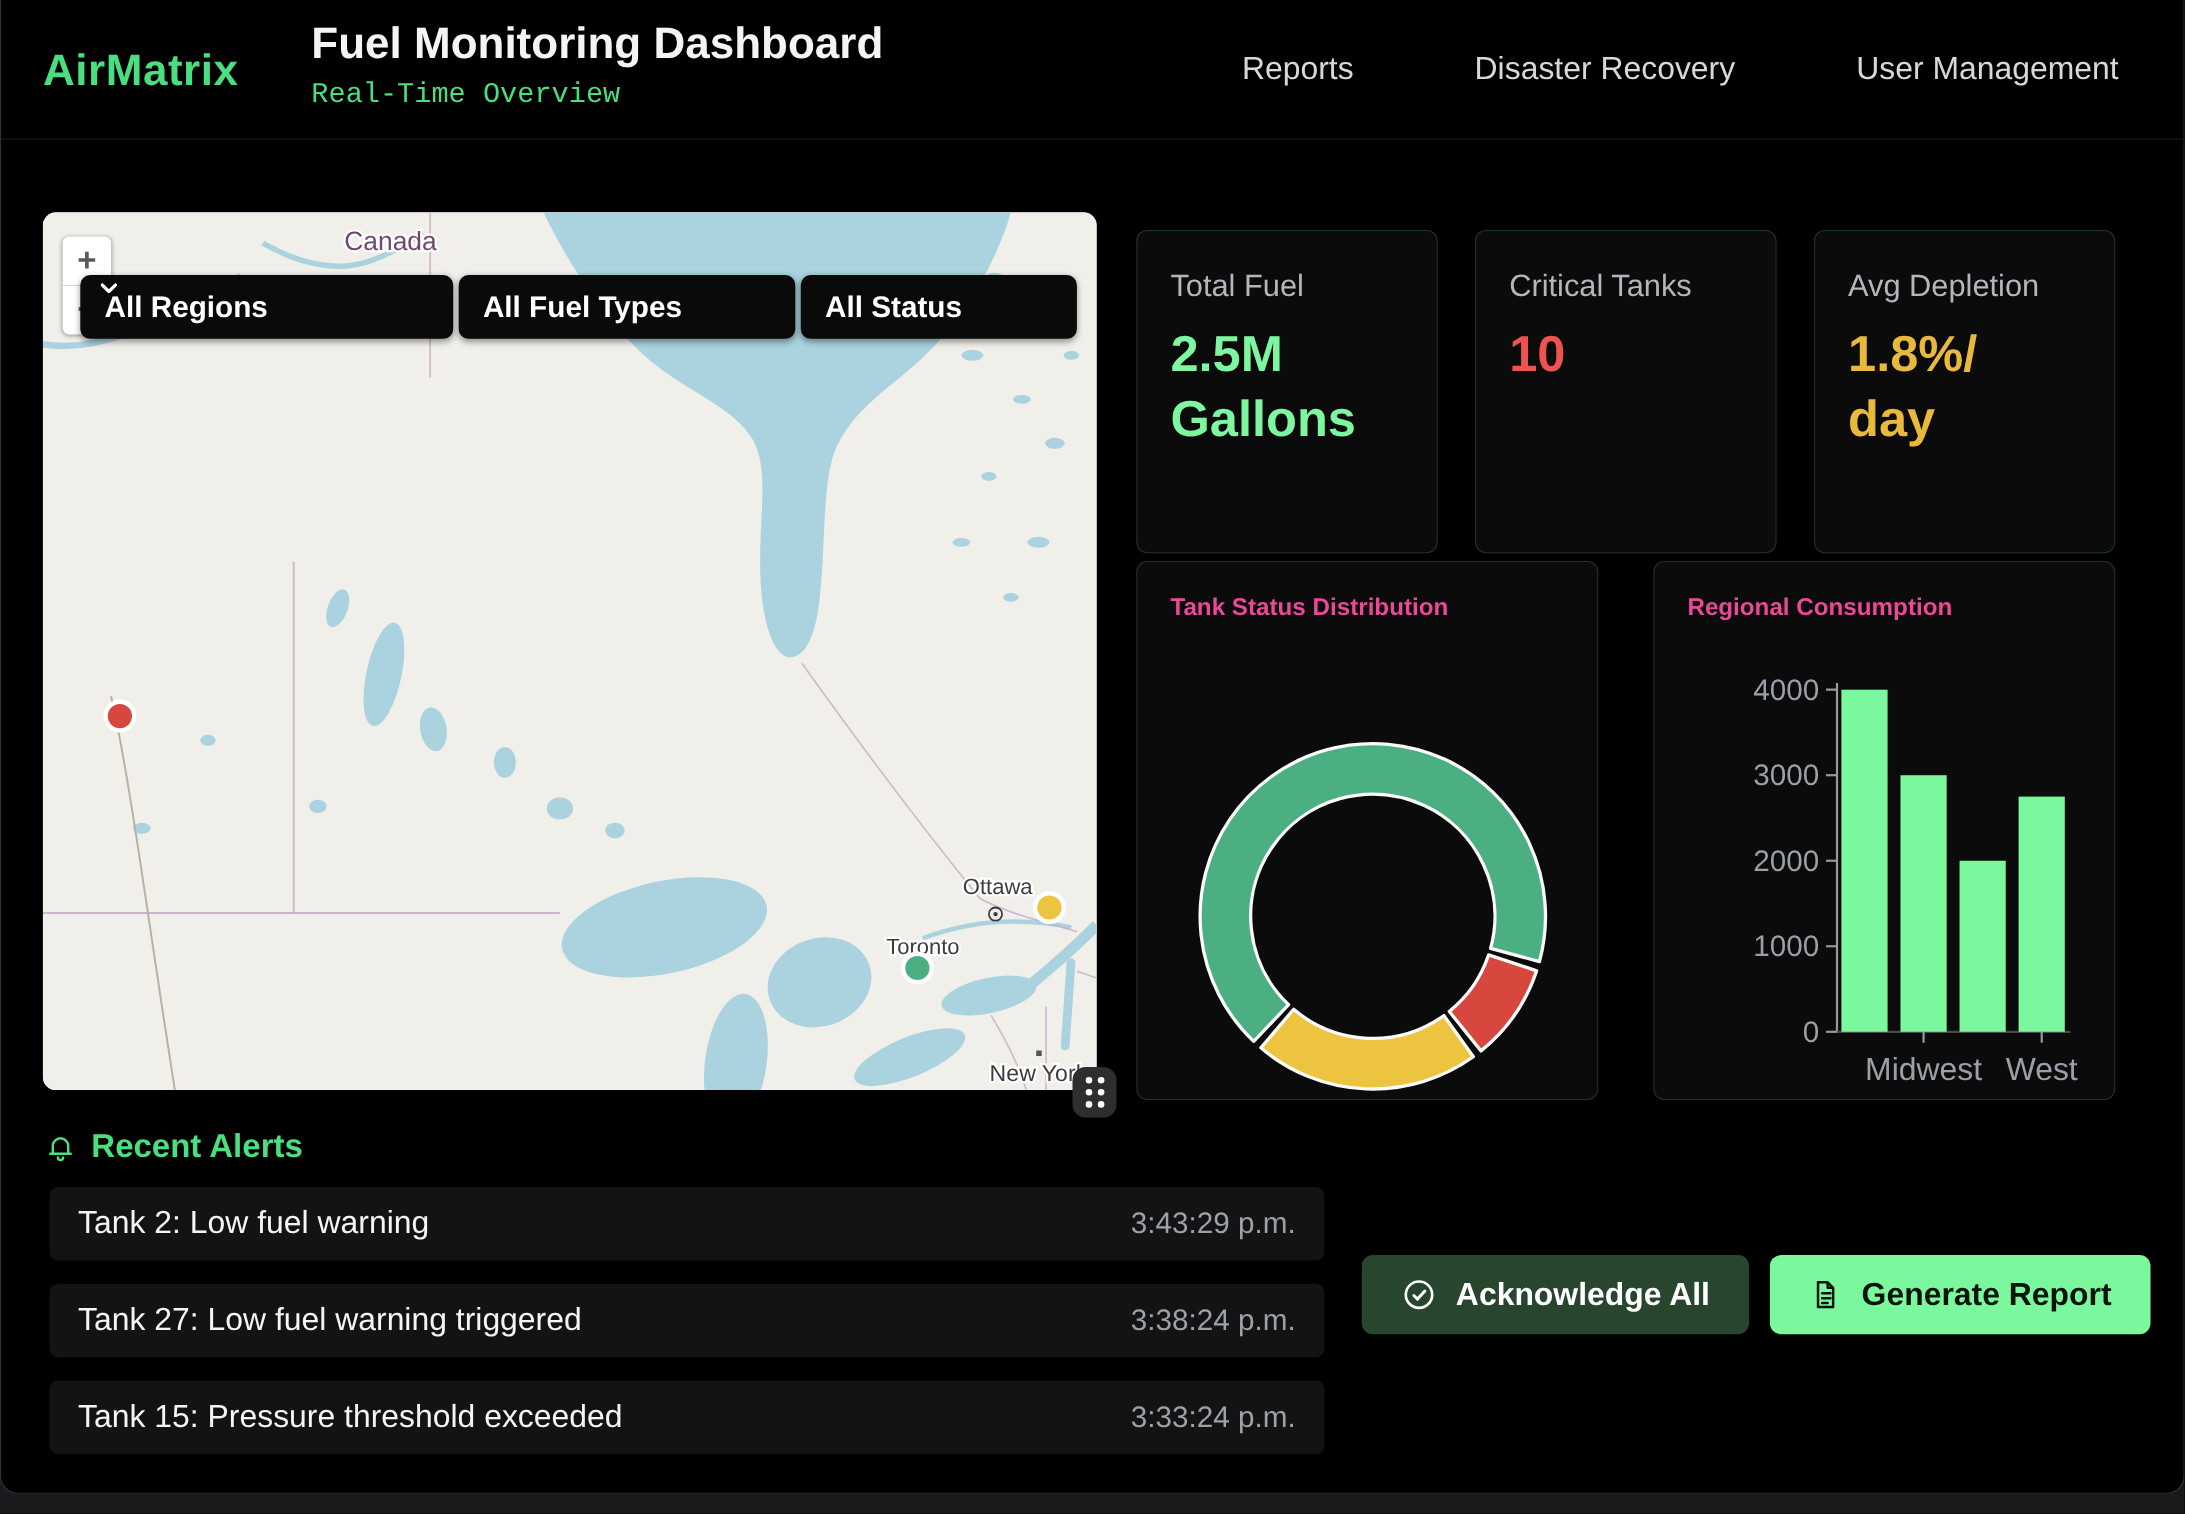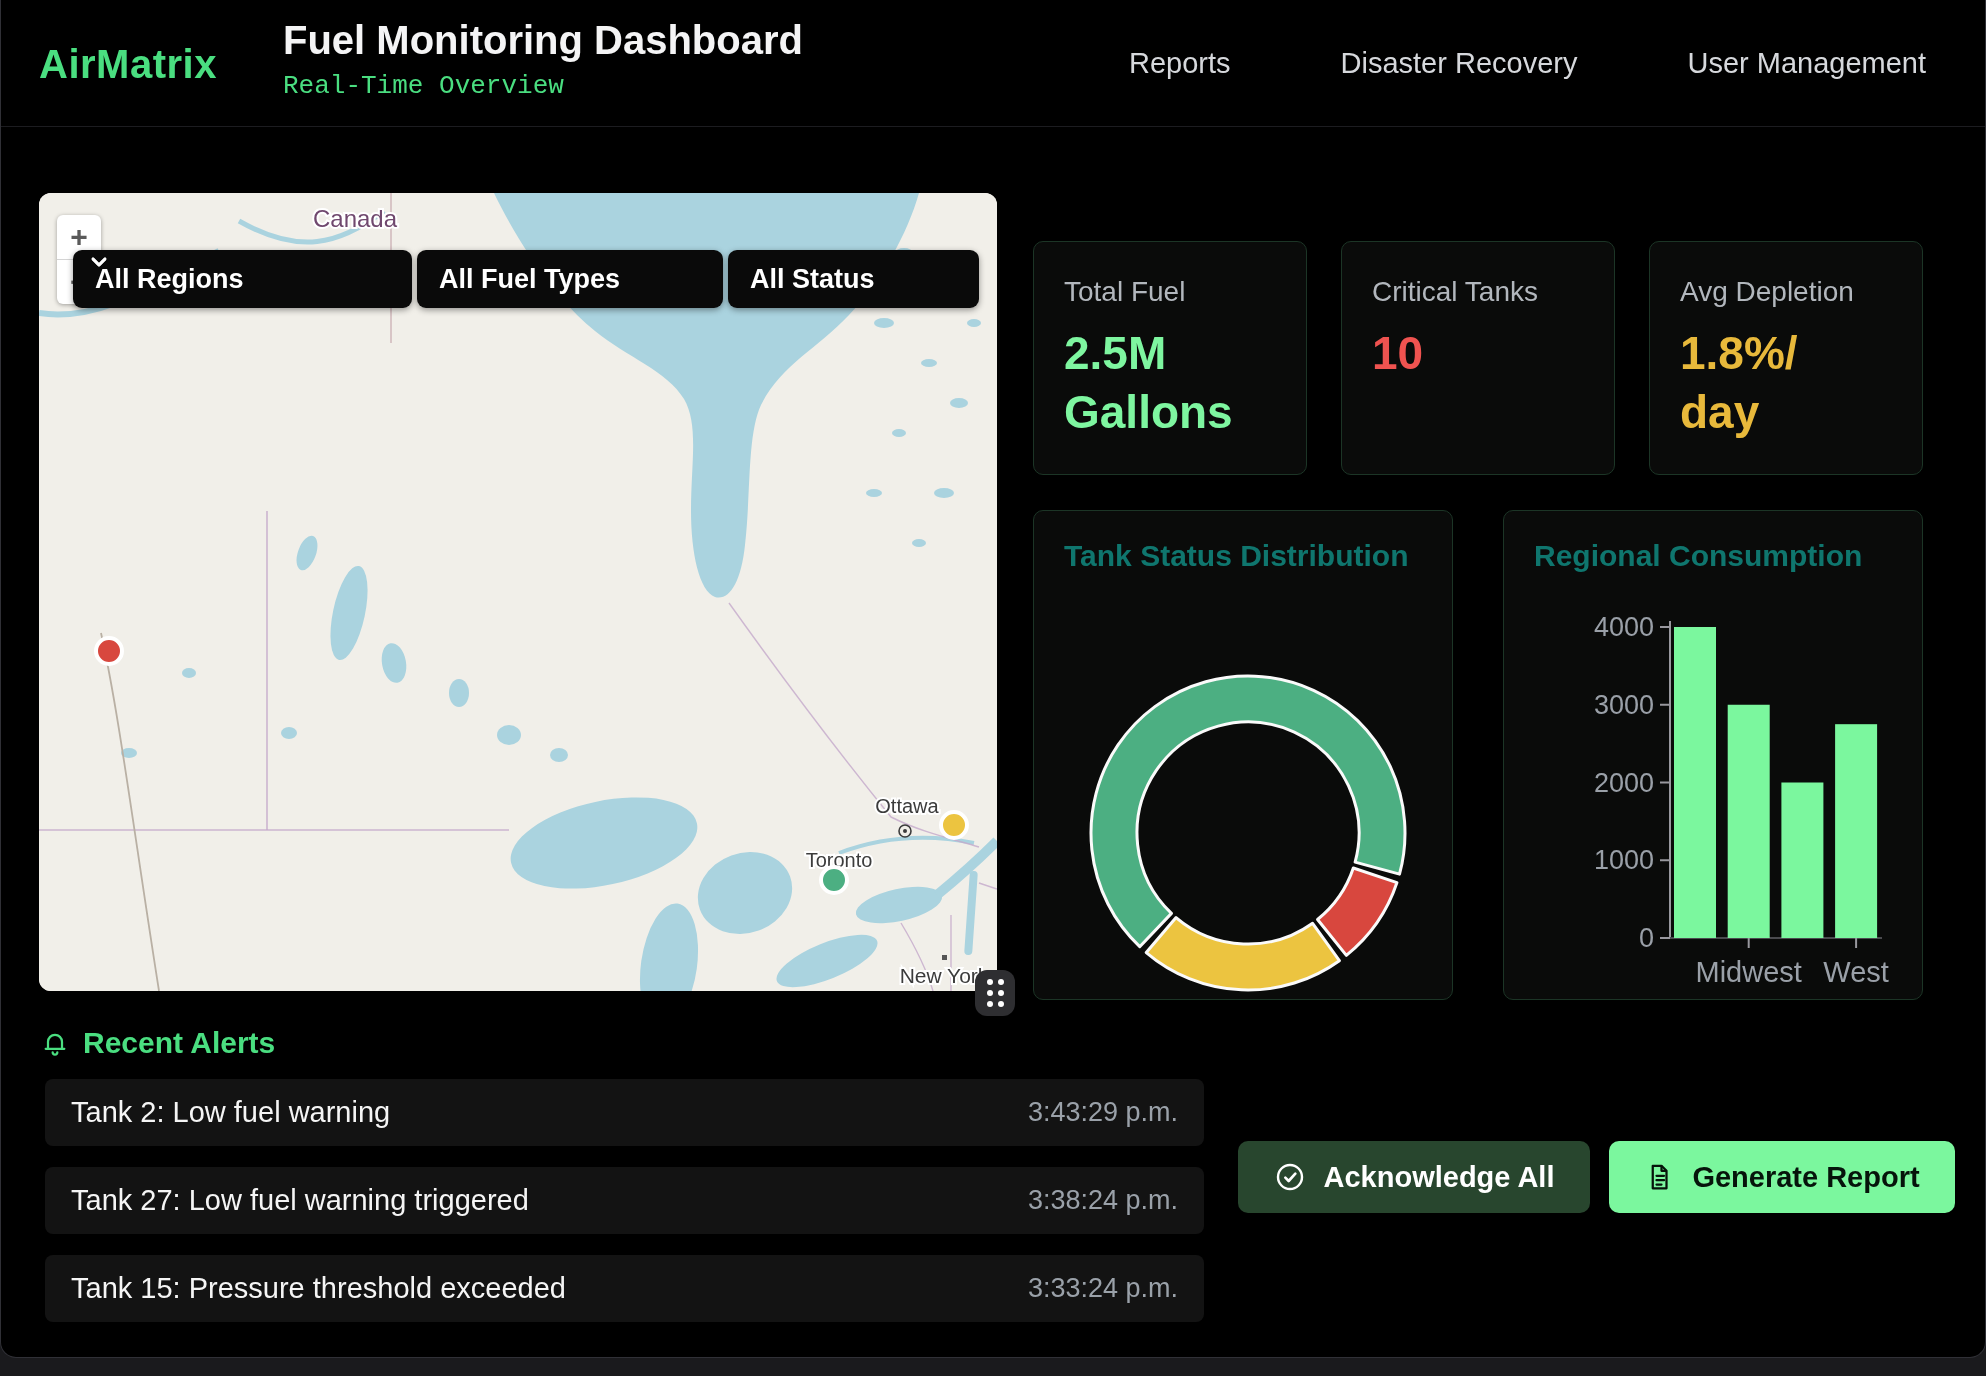--- a/index.html
+++ b/index.html
@@ -34,27 +34,27 @@
     display:flex;align-items:center;justify-content:space-between;padding:0 18px 0 22px;cursor:pointer;
     box-shadow:0 2px 6px rgba(0,0,0,.4);}
   .filter.f1{width:299px;}.filter.f2{width:266px;}.filter.f3{width:211px;}
   .chev{width:24px;height:24px;flex:0 0 auto;margin-left:14px;}
   .draghandle{position:absolute;left:974px;top:970px;width:40px;height:46px;background:#2e2e31;border-radius:12px;
     z-index:3;display:grid;grid-template-columns:repeat(2,6px);grid-template-rows:repeat(3,6px);
     gap:5px;align-content:center;justify-content:center;cursor:grab;}
   .draghandle span{width:6px;height:6px;border-radius:50%;background:#fff;}
   
   .card{position:absolute;background:#0a0b0a;border:1px solid #1c3526;border-radius:10px;box-sizing:border-box;}
-  .stat{width:274px;height:234px;top:241px;padding:34px 30px;}
+  .stat{width:274px;height:294px;top:209px;padding:34px 30px;}
   .stat-label{font-size:28px;color:#b2b7bd;}
   .stat-value{font-size:46px;font-weight:bold;line-height:1.28;margin-top:16px;max-width:195px;overflow-wrap:anywhere;}
   .stat-value.narrow{max-width:140px;}
   
   .chartcard{top:510px;width:420px;height:490px;}
-  .chart-title{position:absolute;left:30px;top:28px;font-size:30px;font-weight:bold;color:#0f766e;}
+  .chart-title{position:absolute;left:30px;top:28px;font-size:22px;font-weight:bold;color:#ec4899;}
   .chartcard svg{position:absolute;left:0;top:0;}
   
   .alerts-head{position:absolute;left:40px;top:1026px;display:flex;align-items:center;gap:14px;}
   .alerts-title{font-size:30px;font-weight:bold;color:#4ade80;}
   .alert-row{position:absolute;left:44px;width:1159px;height:67px;background:#131313;border-radius:8px;
     display:flex;align-items:center;justify-content:space-between;padding:0 26px;box-sizing:border-box;cursor:pointer;}
   .alert-text{font-size:29px;color:#f5f5f5;}
   .alert-time{font-size:27px;color:#9aa1a9;}
   
   .btn{position:absolute;top:1141px;height:72px;border-radius:10px;display:flex;align-items:center;

